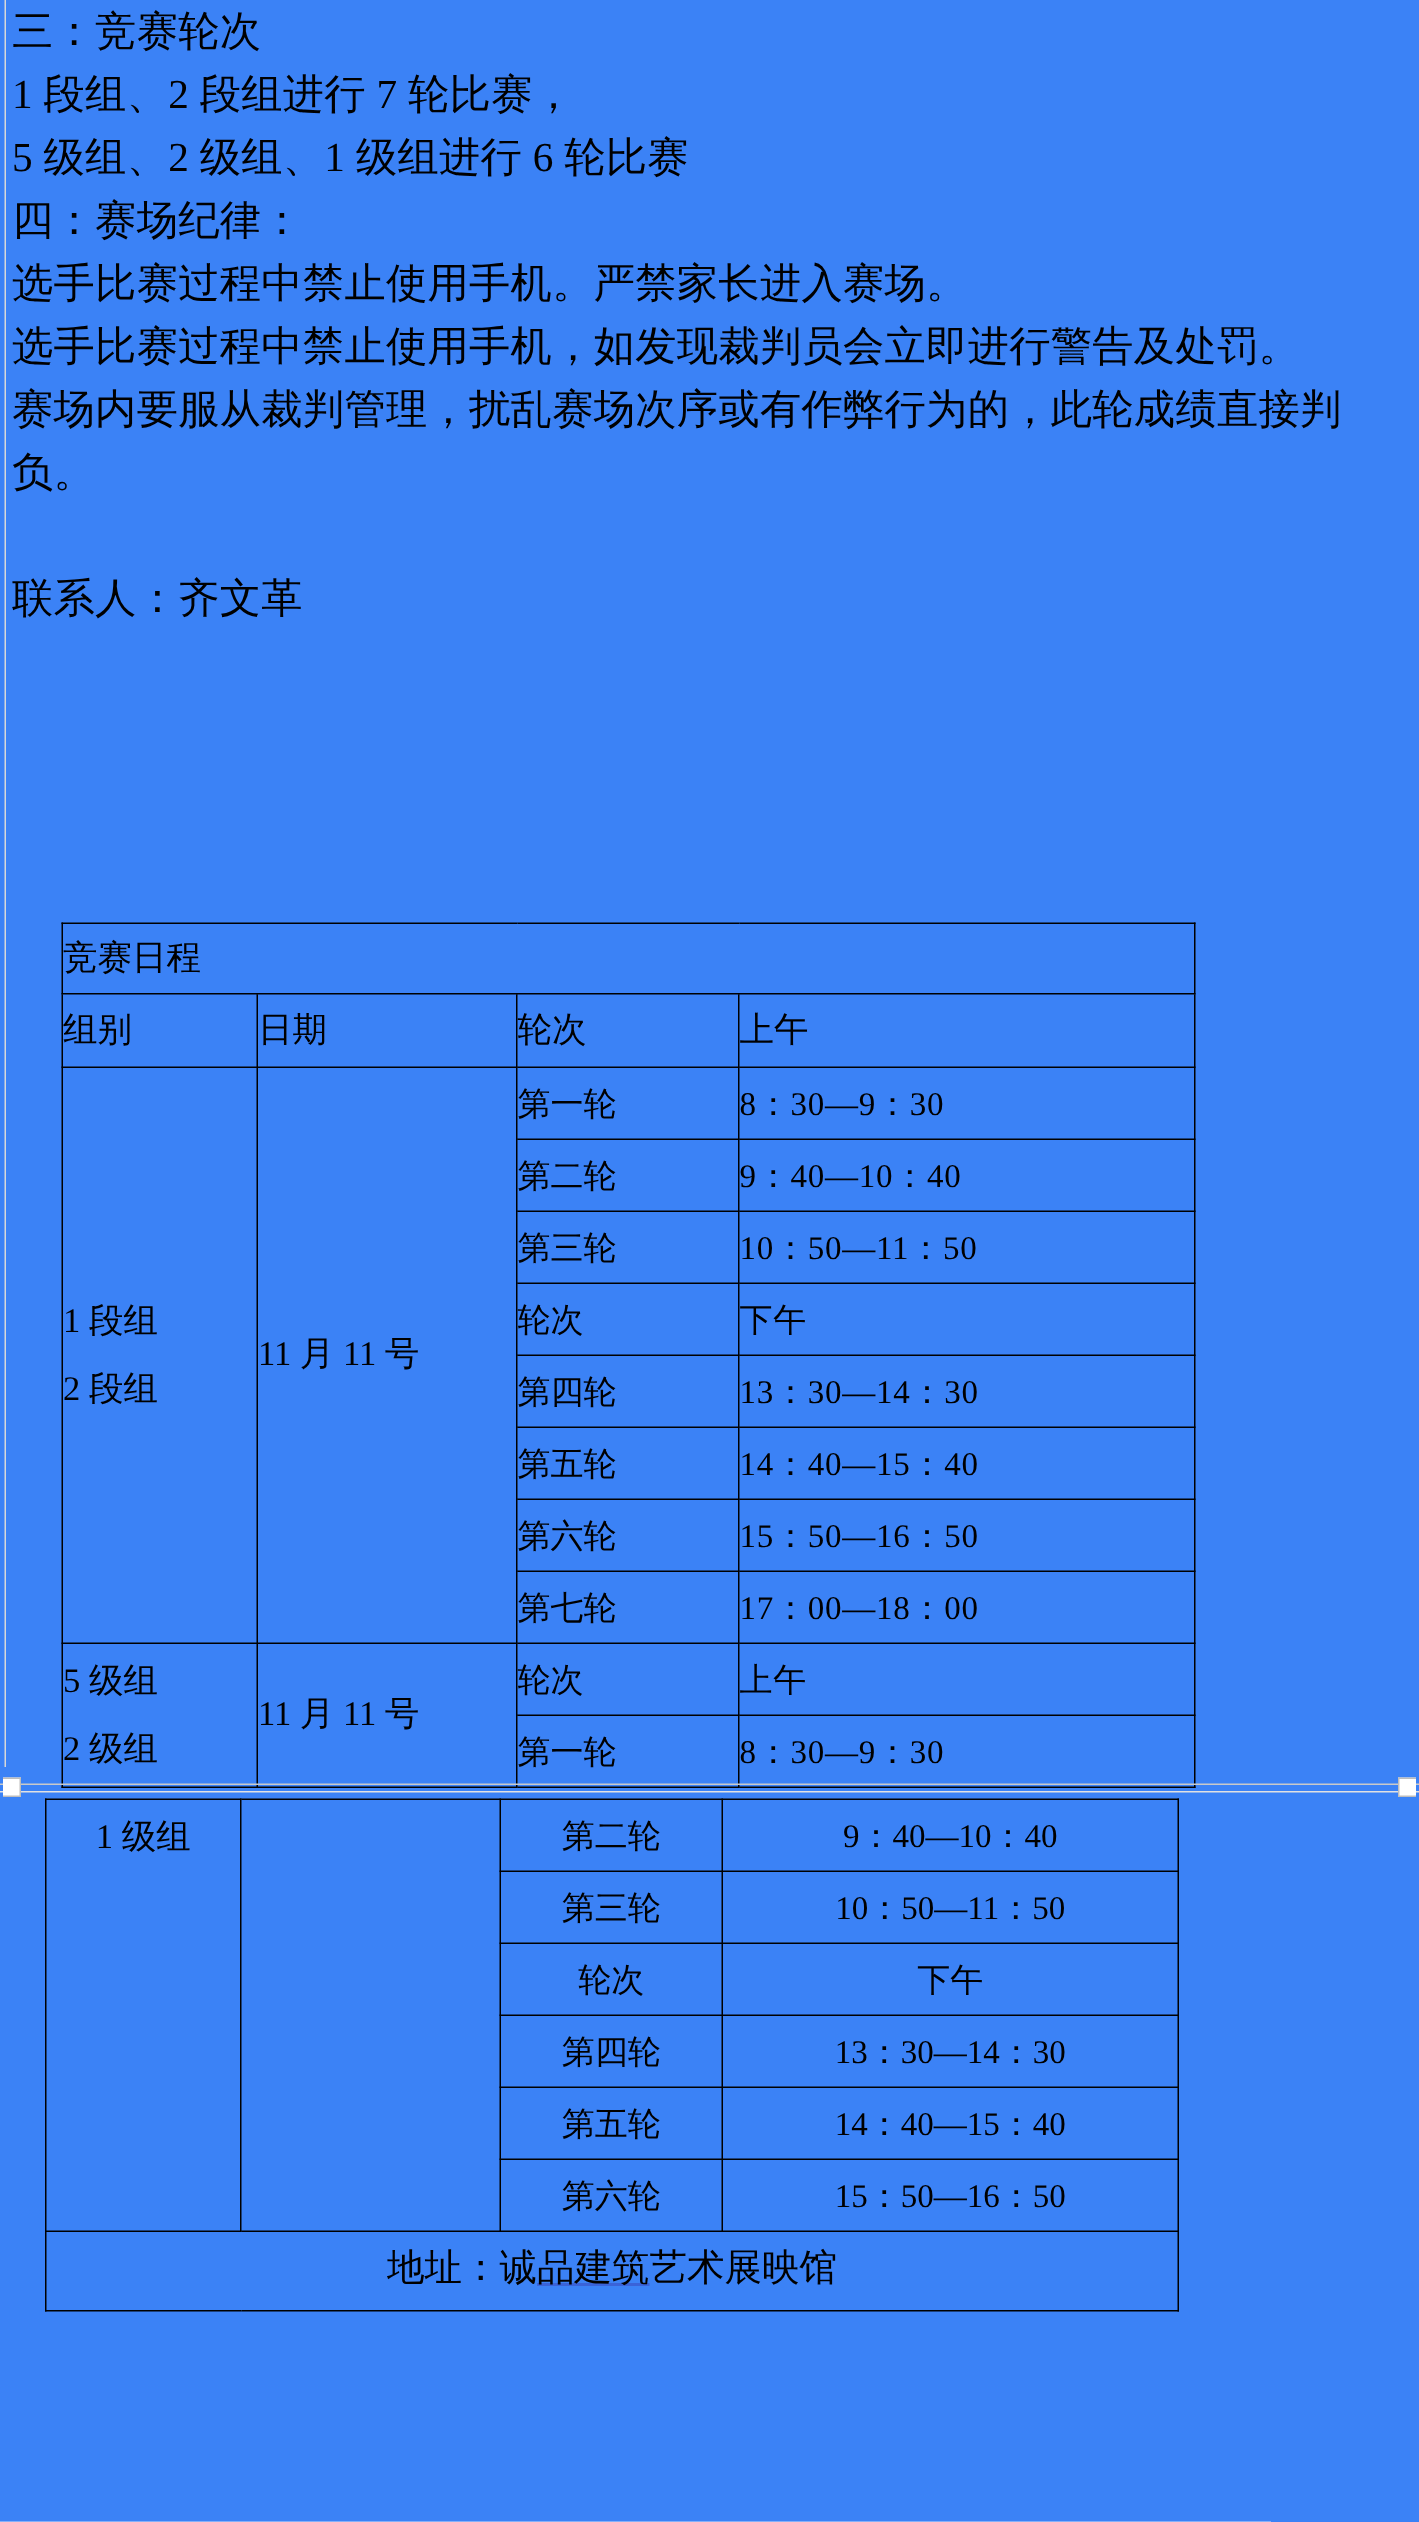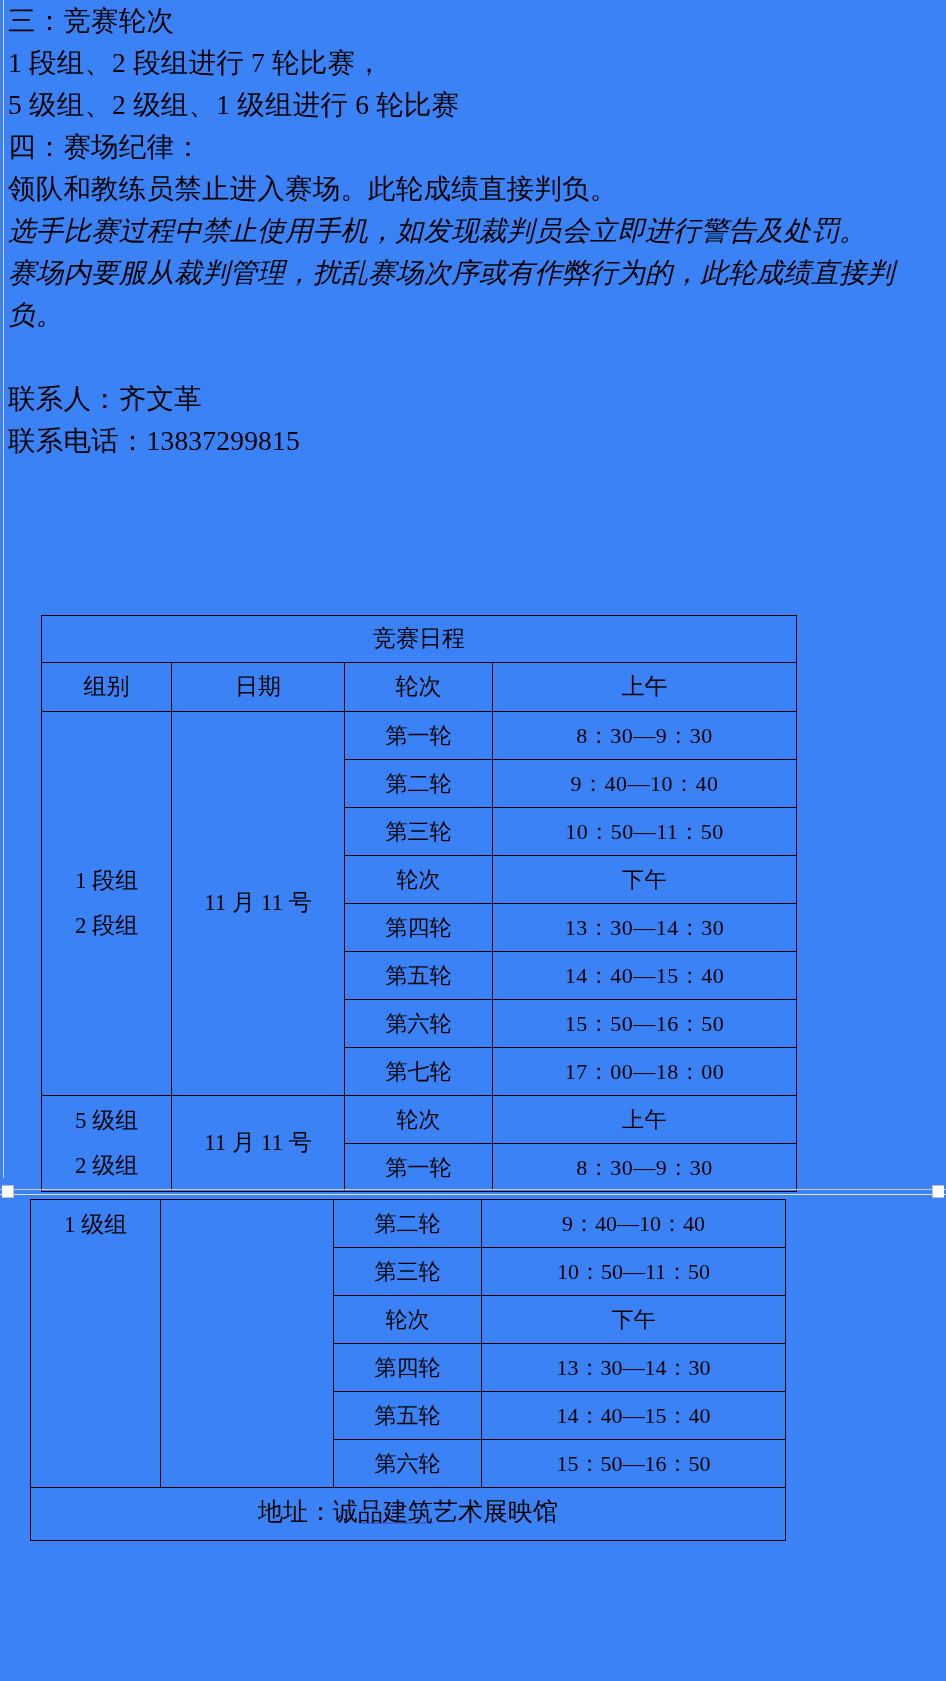--- a/index.html
+++ b/index.html
@@ -39,21 +39,21 @@
     top: 0px;
     width: 930px;
   }
 
   .para {
     font-size: 27.5px;
     line-height: 42px;
     letter-spacing: 0.2px;
     white-space: nowrap;
   }
-  .para.wrap { white-space: normal; font-style: italic; }
+  .para.wrap { white-space: normal; }
   .bold { font-weight: normal; }
   .spacer { height: 42px; }
 
   
   .page-break {
     position: absolute;
     left: 0;
     top: 1185px;
     width: 946px;
     height: 14px;
@@ -86,21 +86,20 @@
     position: absolute;
     left: 41px;
     top: 615px;
     width: 755px;
     border-collapse: collapse;
     table-layout: fixed;
     font-family: "Liberation Serif", "DejaVu Serif", serif;
   }
   .sched td {
     border: 1px solid #000000;
-    text-align: center;
     vertical-align: middle;
     font-size: 22px;
     line-height: 1.5;
     padding: 0;
     height: 47px;
   }
   .sched .title-cell { font-size: 23px; height: 46px; }
   .sched .hdr { font-size: 23px; height: 48px; }
   .sched .grp { font-size: 23px; }
   .sched .grp .l { display: block; line-height: 1.95; }
@@ -140,26 +139,25 @@
 
 <div class="page">
 
   <div class="left-rule"></div>
 
   <div class="text-block">
     <div class="para">三：竞赛轮次</div>
     <div class="para bold">1 段组、2 段组进行 7 轮比赛，</div>
     <div class="para bold">5 级组、2 级组、1 级组进行 6 轮比赛</div>
     <div class="para">四：赛场纪律：</div>
-    <div class="para">领队和教练员禁止进入赛场。此轮成绩直接判负。</div>
+    <div class="para">选手比赛过程中禁止使用手机。严禁家长进入赛场。</div>
     <div class="para wrap">选手比赛过程中禁止使用手机，如发现裁判员会立即进行警告及处罚。</div>
     <div class="para wrap">赛场内要服从裁判管理，扰乱赛场次序或有作弊行为的，此轮成绩直接判负。</div>
     <div class="spacer"></div>
     <div class="para"><span>联系人：</span><span>齐文革</span></div>
-    <div class="para"><span>联系电话：</span><span class="bold">13837299815</span></div>
   </div>
 
   <table class="sched">
     <colgroup>
       <col style="width:130px">
       <col style="width:173px">
       <col style="width:148px">
       <col style="width:304px">
     </colgroup>
     <tbody>

